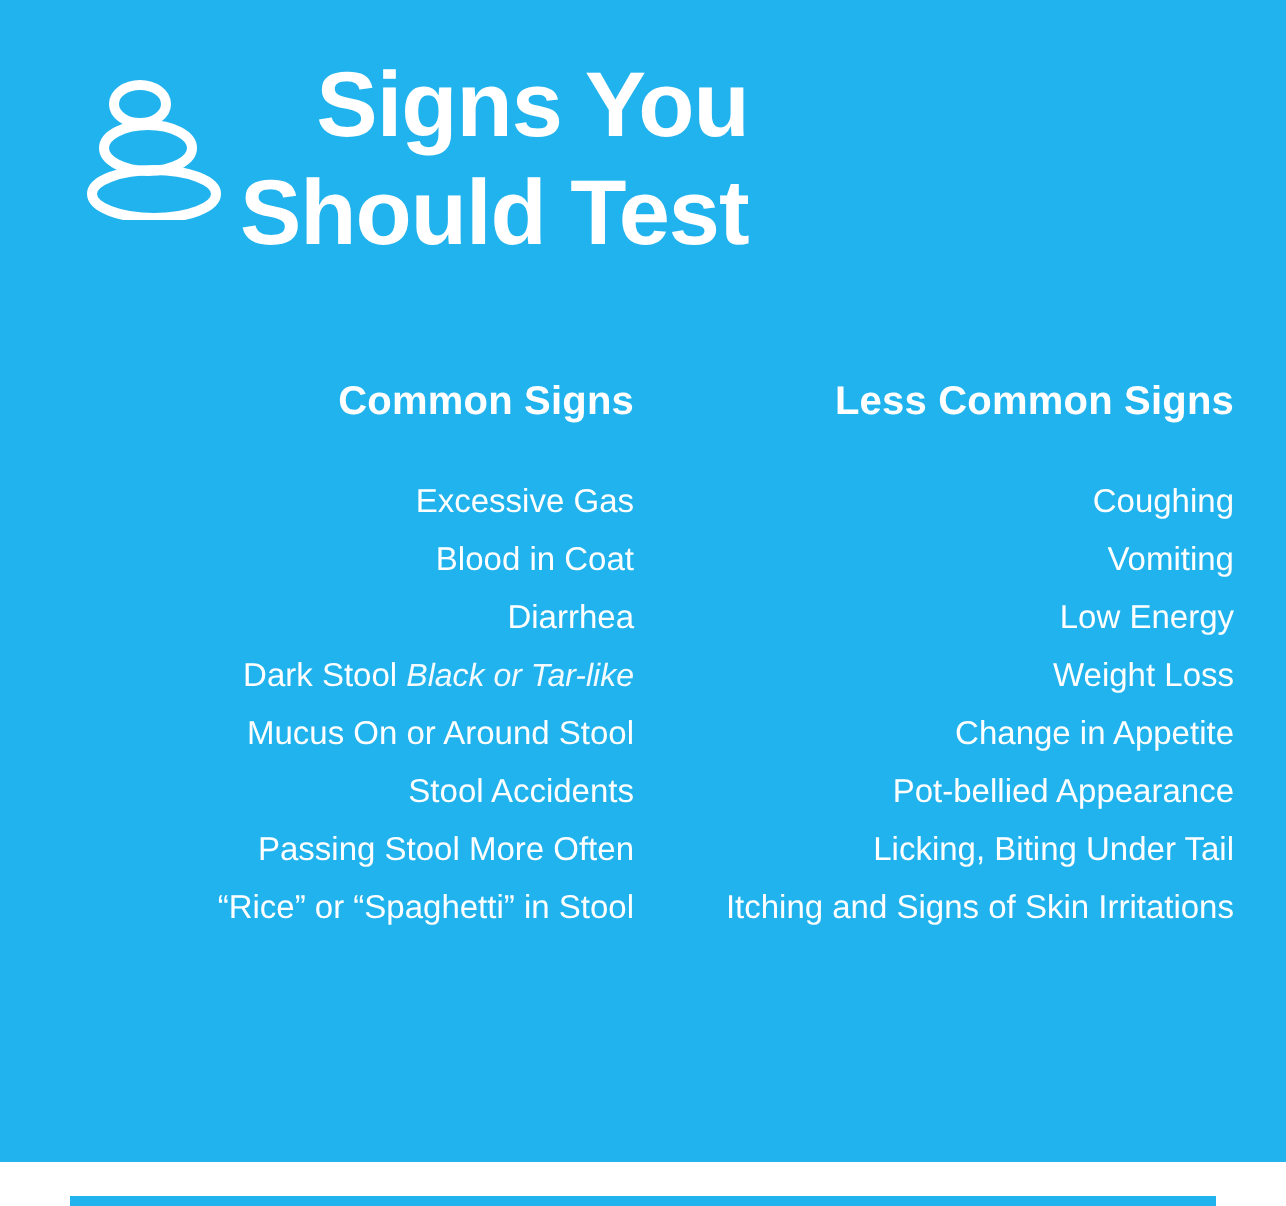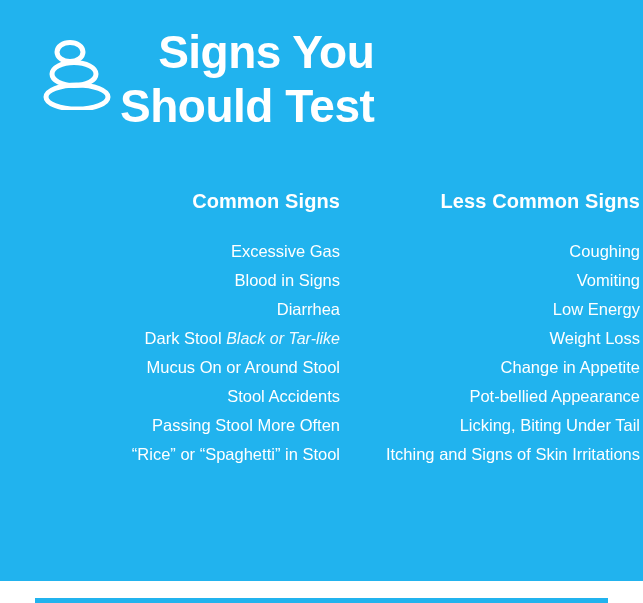--- a/index.html
+++ b/index.html
@@ -55,21 +55,21 @@
     color: #ffffff;
     font-size: 46px;
     line-height: 1.17;
     font-weight: bold;
     letter-spacing: -0.5px;
     margin: 0;
     padding-top: 2px;
   }
   .columns {
     display: flex;
-    padding: 56px 0 0 55px;
+    padding: 56px 0 0 32px;
   }
   .col {
     box-sizing: border-box;
   }
   .col-left {
     width: 285px;
     flex: 0 0 285px;
   }
   .col-right {
     width: 300px;
@@ -118,21 +118,21 @@
       <span>Should Test</span>
     </h1>
   </div>
 
   <div class="columns">
 
     <div class="col col-left">
       <h2 class="col-head">Common Signs</h2>
       <ul class="signs">
         <li><span>Excessive Gas</span></li>
-        <li><span>Blood in Signs</span></li>
+        <li><span>Blood in Coat</span></li>
         <li><span>Diarrhea</span></li>
         <li><span>Dark Stool</span> <span class="note">Black or Tar-like</span></li>
         <li><span>Mucus On or Around Stool</span></li>
         <li><span>Stool Accidents</span></li>
         <li><span>Passing Stool More Often</span></li>
         <li><span>“Rice” or “Spaghetti” in Stool</span></li>
       </ul>
     </div>
 
     <div class="col col-right">

